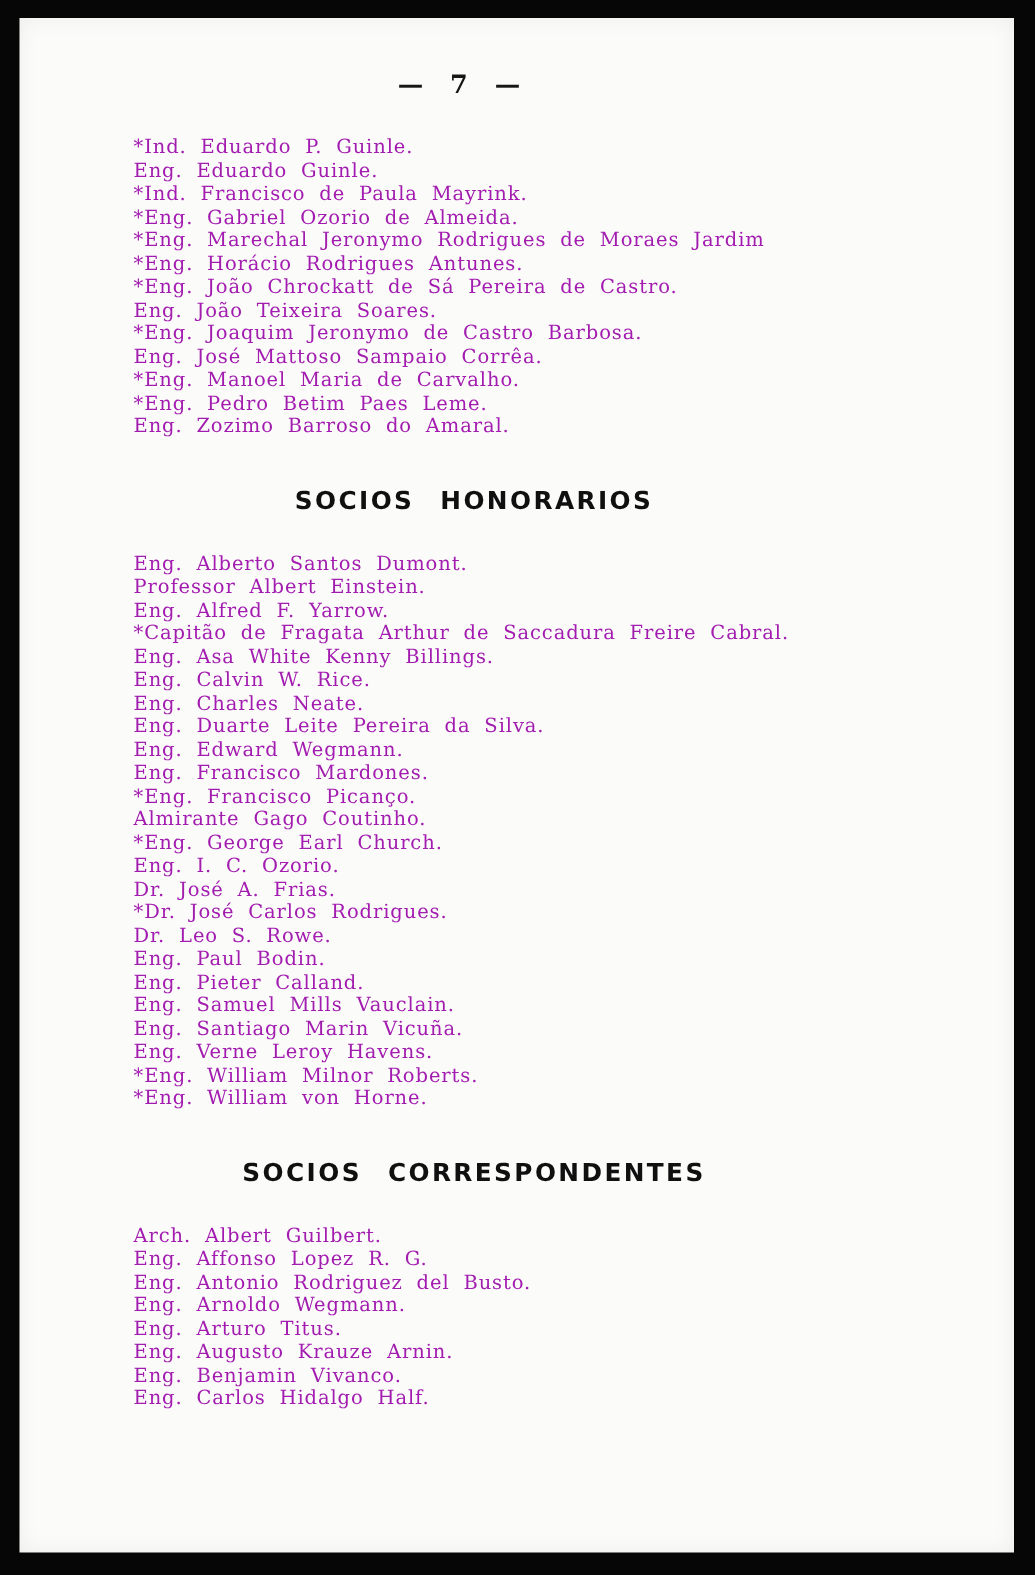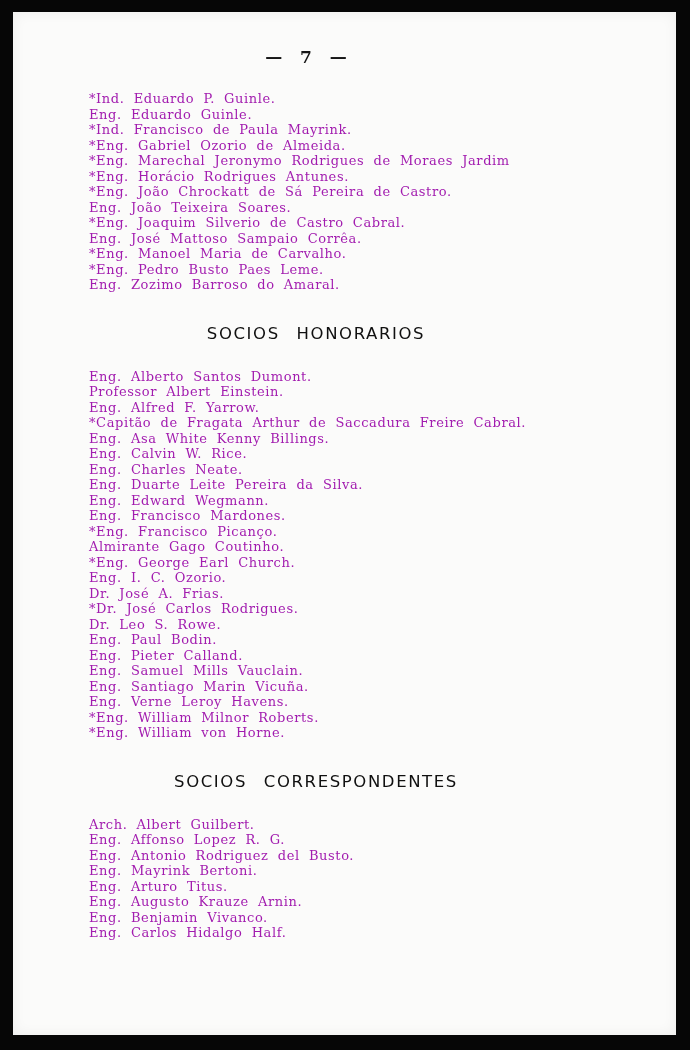--- a/index.html
+++ b/index.html
@@ -45,21 +45,21 @@
     font-size: 13px;
     line-height: 15.5px;
     letter-spacing: 0.6px;
     word-spacing: 4.5px;
     color: #a21caf;
     white-space: nowrap;
   }
   .sec-first { margin-top: 23px; }
   .heading {
     font-family: "DejaVu Sans", sans-serif;
-    font-weight: normal;
+    font-weight: bold;
     font-size: 16.5px;
     height: 21px;
     line-height: 21px;
     letter-spacing: 1.6px;
     word-spacing: 10px;
     text-align: center;
     color: #101010;
     margin: 30px 24px 25px 0;
     white-space: nowrap;
   }
@@ -75,24 +75,24 @@
     <section>
       <div class="entries sec-first">
           <div class="entry">*Ind. Eduardo P. Guinle.</div>
           <div class="entry">Eng. Eduardo Guinle.</div>
           <div class="entry">*Ind. Francisco de Paula Mayrink.</div>
           <div class="entry">*Eng. Gabriel Ozorio de Almeida.</div>
           <div class="entry">*Eng. Marechal Jeronymo Rodrigues de Moraes Jardim</div>
           <div class="entry">*Eng. Horácio Rodrigues Antunes.</div>
           <div class="entry">*Eng. João Chrockatt de Sá Pereira de Castro.</div>
           <div class="entry">Eng. João Teixeira Soares.</div>
-          <div class="entry">*Eng. Joaquim Silverio de Castro Cabral.</div>
+          <div class="entry">*Eng. Joaquim Jeronymo de Castro Barbosa.</div>
           <div class="entry">Eng. José Mattoso Sampaio Corrêa.</div>
           <div class="entry">*Eng. Manoel Maria de Carvalho.</div>
-          <div class="entry">*Eng. Pedro Busto Paes Leme.</div>
+          <div class="entry">*Eng. Pedro Betim Paes Leme.</div>
           <div class="entry">Eng. Zozimo Barroso do Amaral.</div>
         </div>
     </section>
 
     <section>
       <div class="heading">SOCIOS HONORARIOS</div>
       <div class="entries">
           <div class="entry">Eng. Alberto Santos Dumont.</div>
           <div class="entry">Professor Albert Einstein.</div>
           <div class="entry">Eng. Alfred F. Yarrow.</div>
@@ -119,21 +119,21 @@
           <div class="entry">*Eng. William von Horne.</div>
         </div>
     </section>
 
     <section>
       <div class="heading">SOCIOS CORRESPONDENTES</div>
       <div class="entries">
           <div class="entry">Arch. Albert Guilbert.</div>
           <div class="entry">Eng. Affonso Lopez R. G.</div>
           <div class="entry">Eng. Antonio Rodriguez del Busto.</div>
-          <div class="entry">Eng. Mayrink Bertoni.</div>
+          <div class="entry">Eng. Arnoldo Wegmann.</div>
           <div class="entry">Eng. Arturo Titus.</div>
           <div class="entry">Eng. Augusto Krauze Arnin.</div>
           <div class="entry">Eng. Benjamin Vivanco.</div>
           <div class="entry">Eng. Carlos Hidalgo Half.</div>
         </div>
     </section>
 
   </div>
 </div>
 

